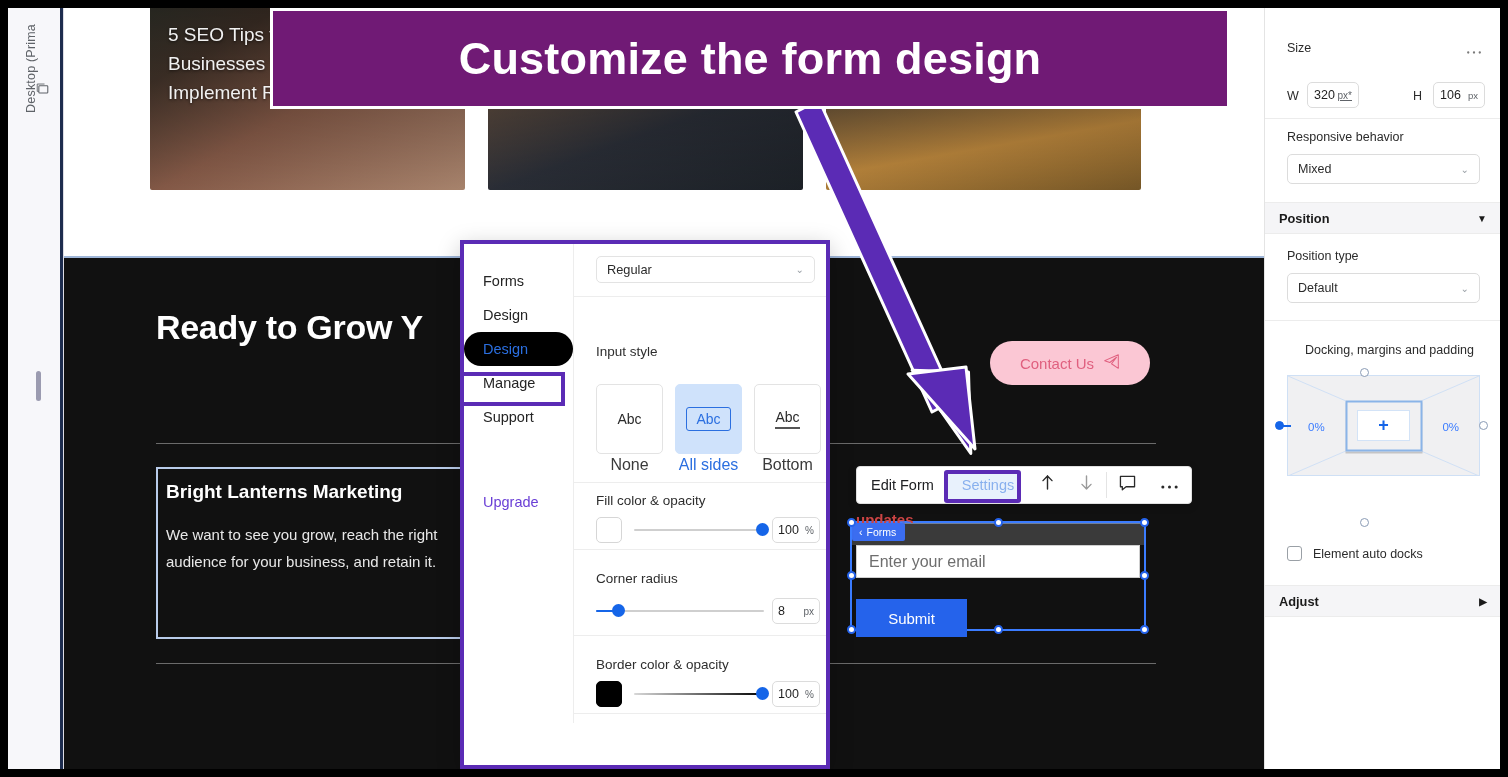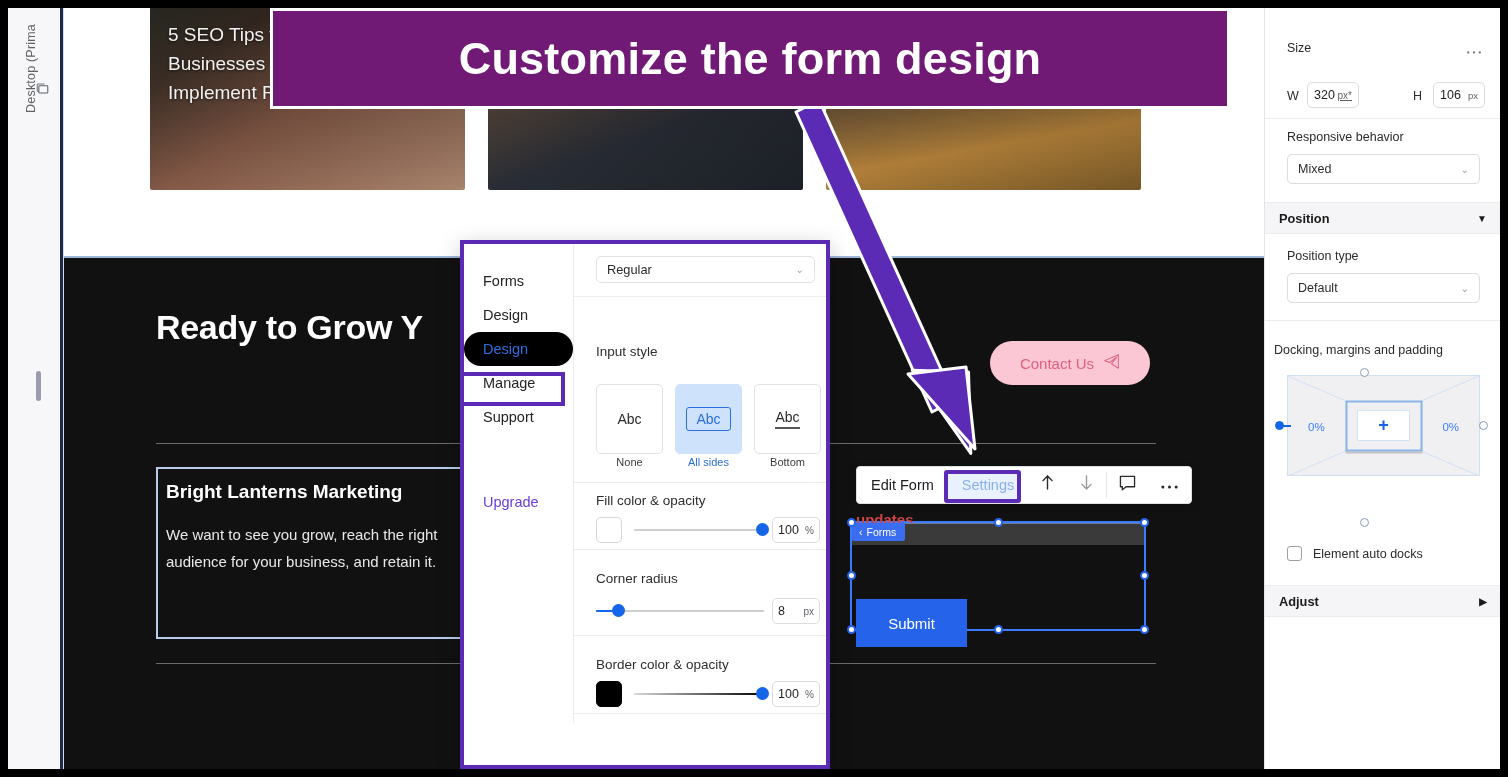--- a/index.html
+++ b/index.html
@@ -199,21 +199,21 @@
     width: 284px; height: 33px;
     background: #ffffff;
     border: 1px solid #cfcfcf;
     display: flex; align-items: center;
     padding-left: 12px;
     color: #6e6e6e; font-size: 16px;
   }
   .submit-btn {
     position: absolute;
     left: 4px; top: 76px;
-    width: 111px; height: 48px;
+    width: 111px; height: 38px;
     background: #2563eb;
     color: #ffffff;
     font-size: 15px;
     display: flex; align-items: center; justify-content: center;
   }
   .handle {
     position: absolute;
     width: 9px; height: 9px;
     background: #ffffff;
     border: 2px solid #2563eb;
@@ -333,21 +333,21 @@
     font-size: 14px; color: #2b2b2b;
   }
   .style-card.sel { background: #cfe2fb; border-color: #cfe2fb; }
   .style-card.sel .abc {
     border: 1px solid #2b6fe0; color: #2b6fe0;
     padding: 3px 9px; border-radius: 3px;
   }
   .style-card.btm .abc { border-bottom: 2px solid #555; padding-bottom: 2px; }
   .style-caps { position: absolute; left: 22px; top: 212px; display: flex; gap: 12px; }
   .style-caps div {
-    width: 67px; text-align: center; font-size: 11px; color: #3a3a3a;
+    width: 67px; text-align: center; font-size: 16px; color: #3a3a3a;
   }
   .style-caps div.sel { color: #2b6fe0; }
 
   .swatch {
     position: absolute;
     width: 26px; height: 26px;
     border: 1px solid #d6d6d6; border-radius: 5px;
   }
   .slider-track {
     position: absolute;
@@ -519,20 +519,23 @@
               </svg>
           </span>
         </div>
 
         <div class="form-sel">
           <div class="form-grayband"></div>
           <div class="label-updates">updates</div>
           <div class="forms-tag">
             <span>‹</span>
             <span>Forms</span>
+          </div>
+          <div class="email-input">
+            <span>Enter your email</span>
           </div>
           <div class="submit-btn">
             <span>Submit</span>
           </div>
           <div class="handle" style="left:-5px;  top:-5px;"></div>
           <div class="handle" style="left:142px; top:-5px;"></div>
           <div class="handle" style="left:288px; top:-5px;"></div>
           <div class="handle" style="left:-5px;  top:48px;"></div>
           <div class="handle" style="left:288px; top:48px;"></div>
           <div class="handle" style="left:-5px;  top:102px;"></div>
@@ -677,21 +680,21 @@
         <span style="font-size:10px;">▼</span>
       </div>
 
       <div class="rp-label" style="position:absolute; left:22px; top:241px;">Position type</div>
       <div class="rp-select" style="left:22px; top:265px; width:193px;">
         <span>Default</span>
         <span class="chev">⌄</span>
       </div>
       <div class="rp-hr" style="top:312px;"></div>
 
-      <div class="rp-label" style="position:absolute; left:9px; top:335px;">Docking, margins and padding</div>
+      <div class="rp-label" style="position:absolute; left:40px; top:335px;">Docking, margins and padding</div>
 
       <div class="dock-widget">
         <svg class="diag" viewBox="0 0 193 101" preserveAspectRatio="none">
           <line x1="0" y1="0" x2="58" y2="25" stroke="#cfe0f5" stroke-width="1"></line>
           <line x1="193" y1="0" x2="135" y2="25" stroke="#cfe0f5" stroke-width="1"></line>
           <line x1="0" y1="101" x2="58" y2="76" stroke="#cfe0f5" stroke-width="1"></line>
           <line x1="193" y1="101" x2="135" y2="76" stroke="#cfe0f5" stroke-width="1"></line>
         </svg>
         <div class="dock-inner-outer">
           <div class="dock-inner-inner">+</div>

